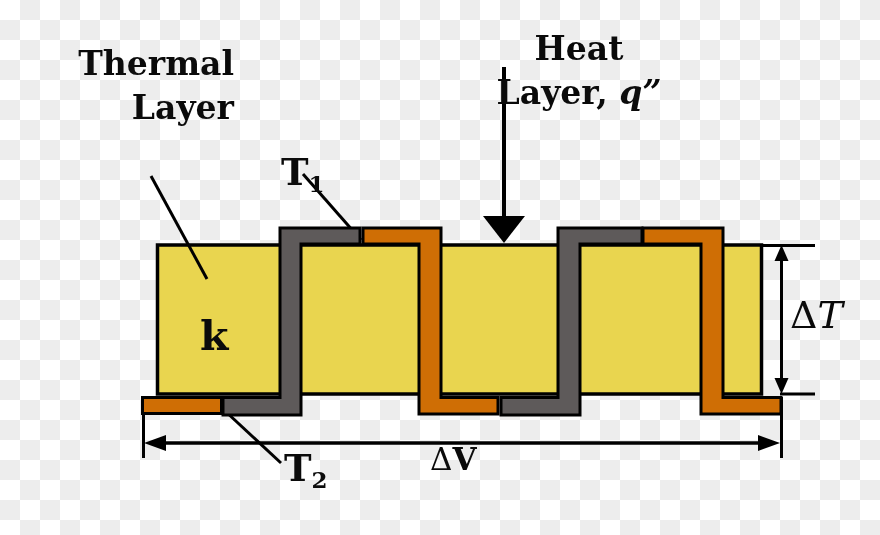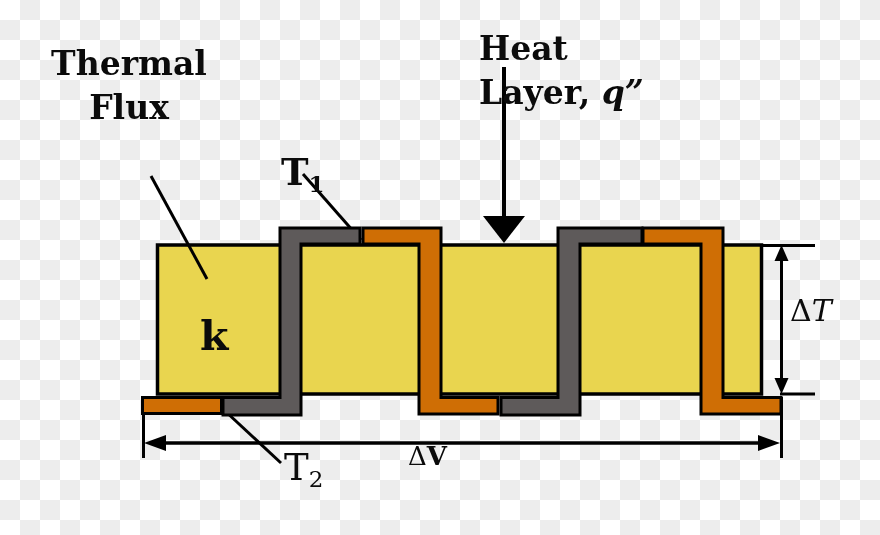--- a/index.html
+++ b/index.html
@@ -10,32 +10,32 @@
     background-image:
       linear-gradient(45deg,#ededed 25%,transparent 25%,transparent 75%,#ededed 75%),
       linear-gradient(45deg,#ededed 25%,transparent 25%,transparent 75%,#ededed 75%);
     background-size:40px 40px;
     background-position:0 0,20px 20px;
     font-family:"DejaVu Serif", serif;
     color:#0b0b0b;
   }
   svg.diagram{position:absolute;left:0;top:0;}
   .lbl{position:absolute;white-space:nowrap;}
-  .lbl-trl{left:24px;top:42px;width:210px;text-align:center;
+  .lbl-trl{left:24px;top:42px;width:210px;text-align:right;
            font-size:33px;line-height:44px;font-weight:700;}
-  .lbl-heat{left:479px;top:27px;width:200px;
+  .lbl-heat{left:479px;top:27px;width:200px;text-align:center;
             font-size:33px;line-height:44px;font-weight:700;}
   .ital{font-style:italic;}
   .lbl-t1{left:281px;top:150px;font-size:37px;font-weight:700;line-height:1.2;}
-  .lbl-t2{left:284px;top:446px;font-size:37px;font-weight:400;line-height:1.2;}
+  .lbl-t2{left:284px;top:446px;font-size:37px;font-weight:700;line-height:1.2;}
   .sub{font-size:23px;vertical-align:-7px;}
   .lbl-k{left:200px;top:312px;font-size:41px;font-weight:700;line-height:1.2;}
-  .lbl-dv{left:408px;top:441px;font-size:26px;line-height:1.2;}
+  .lbl-dv{left:430px;top:441px;font-size:31px;line-height:1.2;}
   .lbl-dv .sym{font-weight:700;}
-  .lbl-dt{left:790px;top:293px;font-size:30px;line-height:1.2;}
+  .lbl-dt{left:790px;top:293px;font-size:38px;line-height:1.2;}
   .lbl-dt .sym{font-style:italic;}
   .delta{font-weight:400;}
 </style>
 </head>
 <body>
 
 <div class="stage">
 
   <svg class="diagram" width="880" height="535" viewBox="0 0 880 535">
 
@@ -64,21 +64,21 @@
 
     <line x1="143.5" y1="413" x2="143.5" y2="458" stroke="#000" stroke-width="3"></line>
     <line x1="781.5" y1="397" x2="781.5" y2="458" stroke="#000" stroke-width="3"></line>
     <line x1="158" y1="443" x2="766" y2="443" stroke="#000" stroke-width="3.5"></line>
     <polygon points="166,435 166,451 144,443" fill="#000"></polygon>
     <polygon points="758,435 758,451 780,443" fill="#000"></polygon>
   </svg>
 
   <div class="lbl lbl-trl">
     <div>Thermal</div>
-    <div>Flux</div>
+    <div>Layer</div>
   </div>
 
   <div class="lbl lbl-heat">
     <div>Heat</div>
     <div><span>Layer, </span><span class="ital">q”</span></div>
   </div>
 
   <div class="lbl lbl-t1"><span>T</span><span class="sub">1</span></div>
 
   <div class="lbl lbl-k">k</div>

